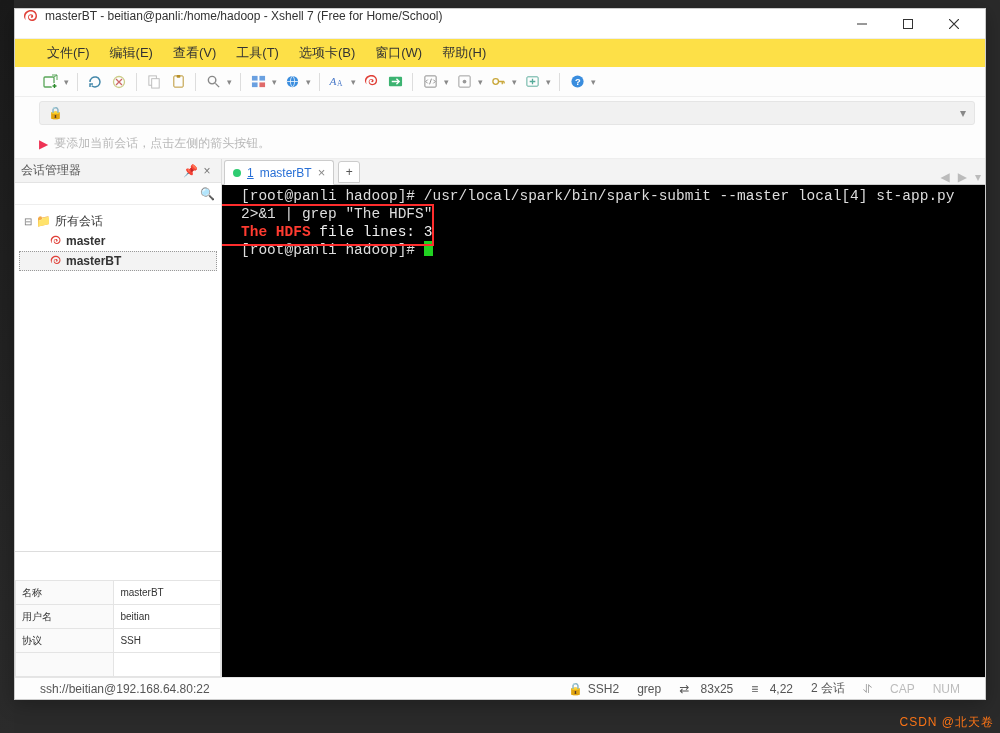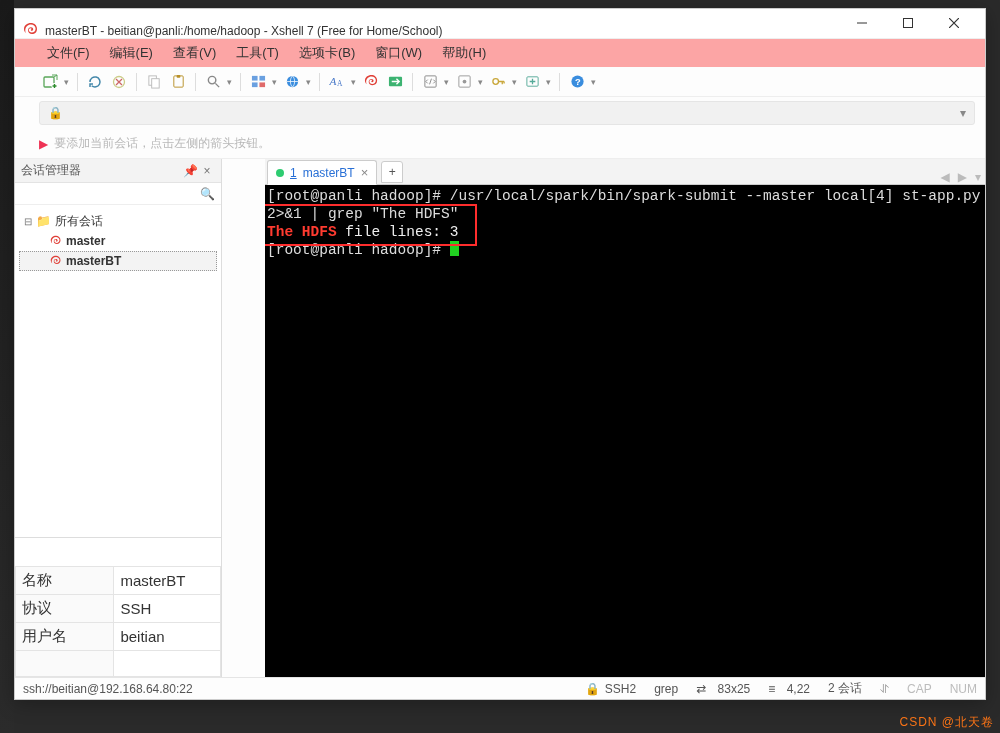--- a/index.html
+++ b/index.html
@@ -18,78 +18,78 @@
     position: absolute;
     left: 14px; top: 8px;
     width: 972px; height: 692px;
     background: #fdfdfd;
     border: 1px solid #ccc;
     box-shadow: 0 4px 18px rgba(0,0,0,.28);
     display: flex;
     flex-direction: column;
   }
   
-  .titlebar { height:30px; display:flex; align-items:flex-end; padding:0 8px; background:#fff; border-bottom:1px solid #eee; }
+  .titlebar { height:30px; display:flex; align-items:flex-start; padding:0 8px; background:#fff; border-bottom:1px solid #eee; }
   .titlebar .app-icon { width:16px;height:16px; margin-right:6px; }
   .titlebar .title { flex:0 0 auto; font-size:12px; color:#333; }
   .titlebar .spacer { flex:1; }
   .win-btn { width:46px; height:30px; display:flex; align-items:center; justify-content:center; color:#555; }
   
-  .menubar { height:28px; display:flex; align-items:center; padding:0 12px 0 24px; gap:4px; background:#fca5a5; font-size:13px; }
+  .menubar { height:28px; display:flex; align-items:center; padding:0 12px 0 24px; gap:4px; background:#fde047; font-size:13px; }
   .menu-item { padding:4px 8px; border-radius:2px; }
   
   .toolbar { height:30px; display:flex; align-items:center; padding:0 10px 0 24px; gap:2px; background:#fdfdfd; border-bottom:1px solid #eee; }
   .tbtn { width:22px; height:22px; display:flex; align-items:center; justify-content:center; border-radius:3px; color:#4a6; position:relative; }
   .tsep { width:1px; height:18px; background:#ddd; margin:0 4px; }
   .dd { width:8px; color:#888; font-size:9px; padding-left:1px;}
   
   .addrrow { height:32px; display:flex; align-items:center; padding:0 10px 0 24px; background:#fdfdfd;}
   .addrbar { flex:1; height:24px; background:#f1f1f1; border:1px solid #e5e5e5; border-radius:3px; display:flex; align-items:center; padding:0 8px; color:#9a9a9a; font-size:12px;}
   .addrbar .lock { color:#c9a73a; margin-right:6px; }
   .addrbar .dd2 { margin-left:auto; color:#888;}
   
   .hintrow { height:30px; display:flex; align-items:center; padding:0 10px 0 24px; color:#b8b8b8; background:#fdfdfd; border-bottom:1px solid #eee;}
   .hintrow .flag { color:#e35; margin-right:6px;}
   
-  .body { flex:1; display:flex; min-height:0;gap:43px; }
+  .body { flex:1; display:flex; min-height:0; }
   
   .side { width:207px; display:flex; flex-direction:column; border-right:1px solid #ddd; background:#fff;}
   .side-head { height:24px; background:#f3f3f3; border-bottom:1px solid #e3e3e3; display:flex; align-items:center; padding:0 6px; font-size:12px; color:#555;}
   .side-head .sp{flex:1;}
   .side-head .pin, .side-head .x { width:16px; text-align:center; color:#777; cursor:pointer;}
   .side-search { height:22px; border-bottom:1px solid #eee; display:flex; align-items:center; justify-content:flex-end; padding-right:6px; color:#aaa;}
   .tree { flex:1 1 auto; padding:6px 4px; font-size:12px; overflow:auto;}
   .tree-row { display:flex; align-items:center; height:20px; padding-left:4px; border:1px solid transparent; }
   .tree-row.child { padding-left:30px;font-weight:bold;}
   .tree-row.sel { background:#f3f3f3; border:1px dotted #999; }
   .tree-tw { width:12px; color:#777; font-size:10px;}
   .folder-ic { color:#f5b83d; margin-right:4px;}
   .sess-ic { width:12px;height:12px; margin-right:4px;}
   .proptbl { border-top:1px solid #ddd; }
-  .proptbl table { width:100%; border-collapse:collapse; font-size:15px;margin-top:28px;}
+  .proptbl table { width:100%; border-collapse:collapse; font-size:10px;margin-top:28px;}
   .proptbl td { border:1px solid #e4e4e4; padding:4px 6px; height:24px; vertical-align:middle; background:#fff;}
   .proptbl td:first-child { width:48%; background:#fafafa;}
   
   .main { flex:1; display:flex; flex-direction:column; min-width:0;}
   .tabs { height:26px; background:#f3f3f3; display:flex; align-items:flex-end; padding-left:2px; border-bottom:1px solid #ccc;}
   .tab { height:25px; background:#fff; border:1px solid #ccc; border-bottom:1px solid #fff; border-radius:3px 3px 0 0; display:flex; align-items:center; padding:0 8px; font-size:12px; color:#2970d6; gap:6px; margin-bottom:-1px;}
   .tab .dot{ width:8px;height:8px;border-radius:50%; background:#2ecc71;}
   .tab .num{ text-decoration:underline;}
   .tab .x { color:#888; font-size:13px;}
   .tab-add { width:22px;height:22px; margin-left:4px; border:1px solid #ccc; background:#fff; display:flex;align-items:center;justify-content:center; color:#555; border-radius:3px 3px 0 0; margin-bottom:1px;}
   .tabs .tsp{flex:1;}
   .tabs .nav { color:#bbb; padding:0 4px;}
-  .term { flex:1; background:#000; color:#ddd; font-family:"Consolas","Courier New",monospace; font-size:14.5px; line-height:18px; padding:2px 2px; position:relative; white-space:pre; overflow:hidden;}
+  .term { flex:1; background:#000; color:#ddd; font-family:"Consolas","Courier New",monospace; font-size:14.5px; line-height:18px; padding:2px 19px; position:relative; white-space:pre; overflow:hidden;}
   .term .p-user{color:#ddd;}
   .term .cursor{ display:inline-block; width:9px; height:15px; background:#21d121; vertical-align:-2px;}
   .hl-red { color:#ff3b30; font-weight:bold;}
   .hl-white{ color:#eee;}
   .annot { position:absolute; border:2px solid #ff2d2d; pointer-events:none;}
   
-  .status { height:22px; background:#fdfdfd; border-top:1px solid #e5e5e5; display:flex; align-items:center; font-size:12px; color:#555; padding:0 8px; gap:18px;}
+  .status { height:22px; background:#fdfdfd; border-top:1px solid #e5e5e5; display:flex; align-items:center; font-size:12px; color:#555; padding:0 25px; gap:18px;}
   .status .seg { display:flex; align-items:center; gap:4px;}
   .status .sp{flex:1;}
   .status .lock2{ color:#c9a73a;}
   .status .dim{ color:#bcbcbc;}
   .watermark { position:absolute; right:6px; bottom:2px; color:#f97316; font-size:12px; letter-spacing:1px; pointer-events:none;}
   svg { display:block; }
   .swirl path { fill:#e04038; }
 </style>
 </head>
 <body>
@@ -301,26 +301,26 @@
         </div>
       </div>
       <div class="proptbl">
         <table>
           <tbody>
               <tr>
                 <td>名称</td>
                 <td>masterBT</td>
               </tr>
           <tr>
+                <td>用户名</td>
+                <td>beitian</td>
+              </tr>
+          <tr>
                 <td>协议</td>
                 <td>SSH</td>
-              </tr>
-          <tr>
-                <td>用户名</td>
-                <td>beitian</td>
               </tr>
           <tr>
                 <td>&nbsp;</td>
                 <td></td>
               </tr>
         </tbody>
           </table>
       </div>
     </div>
 

